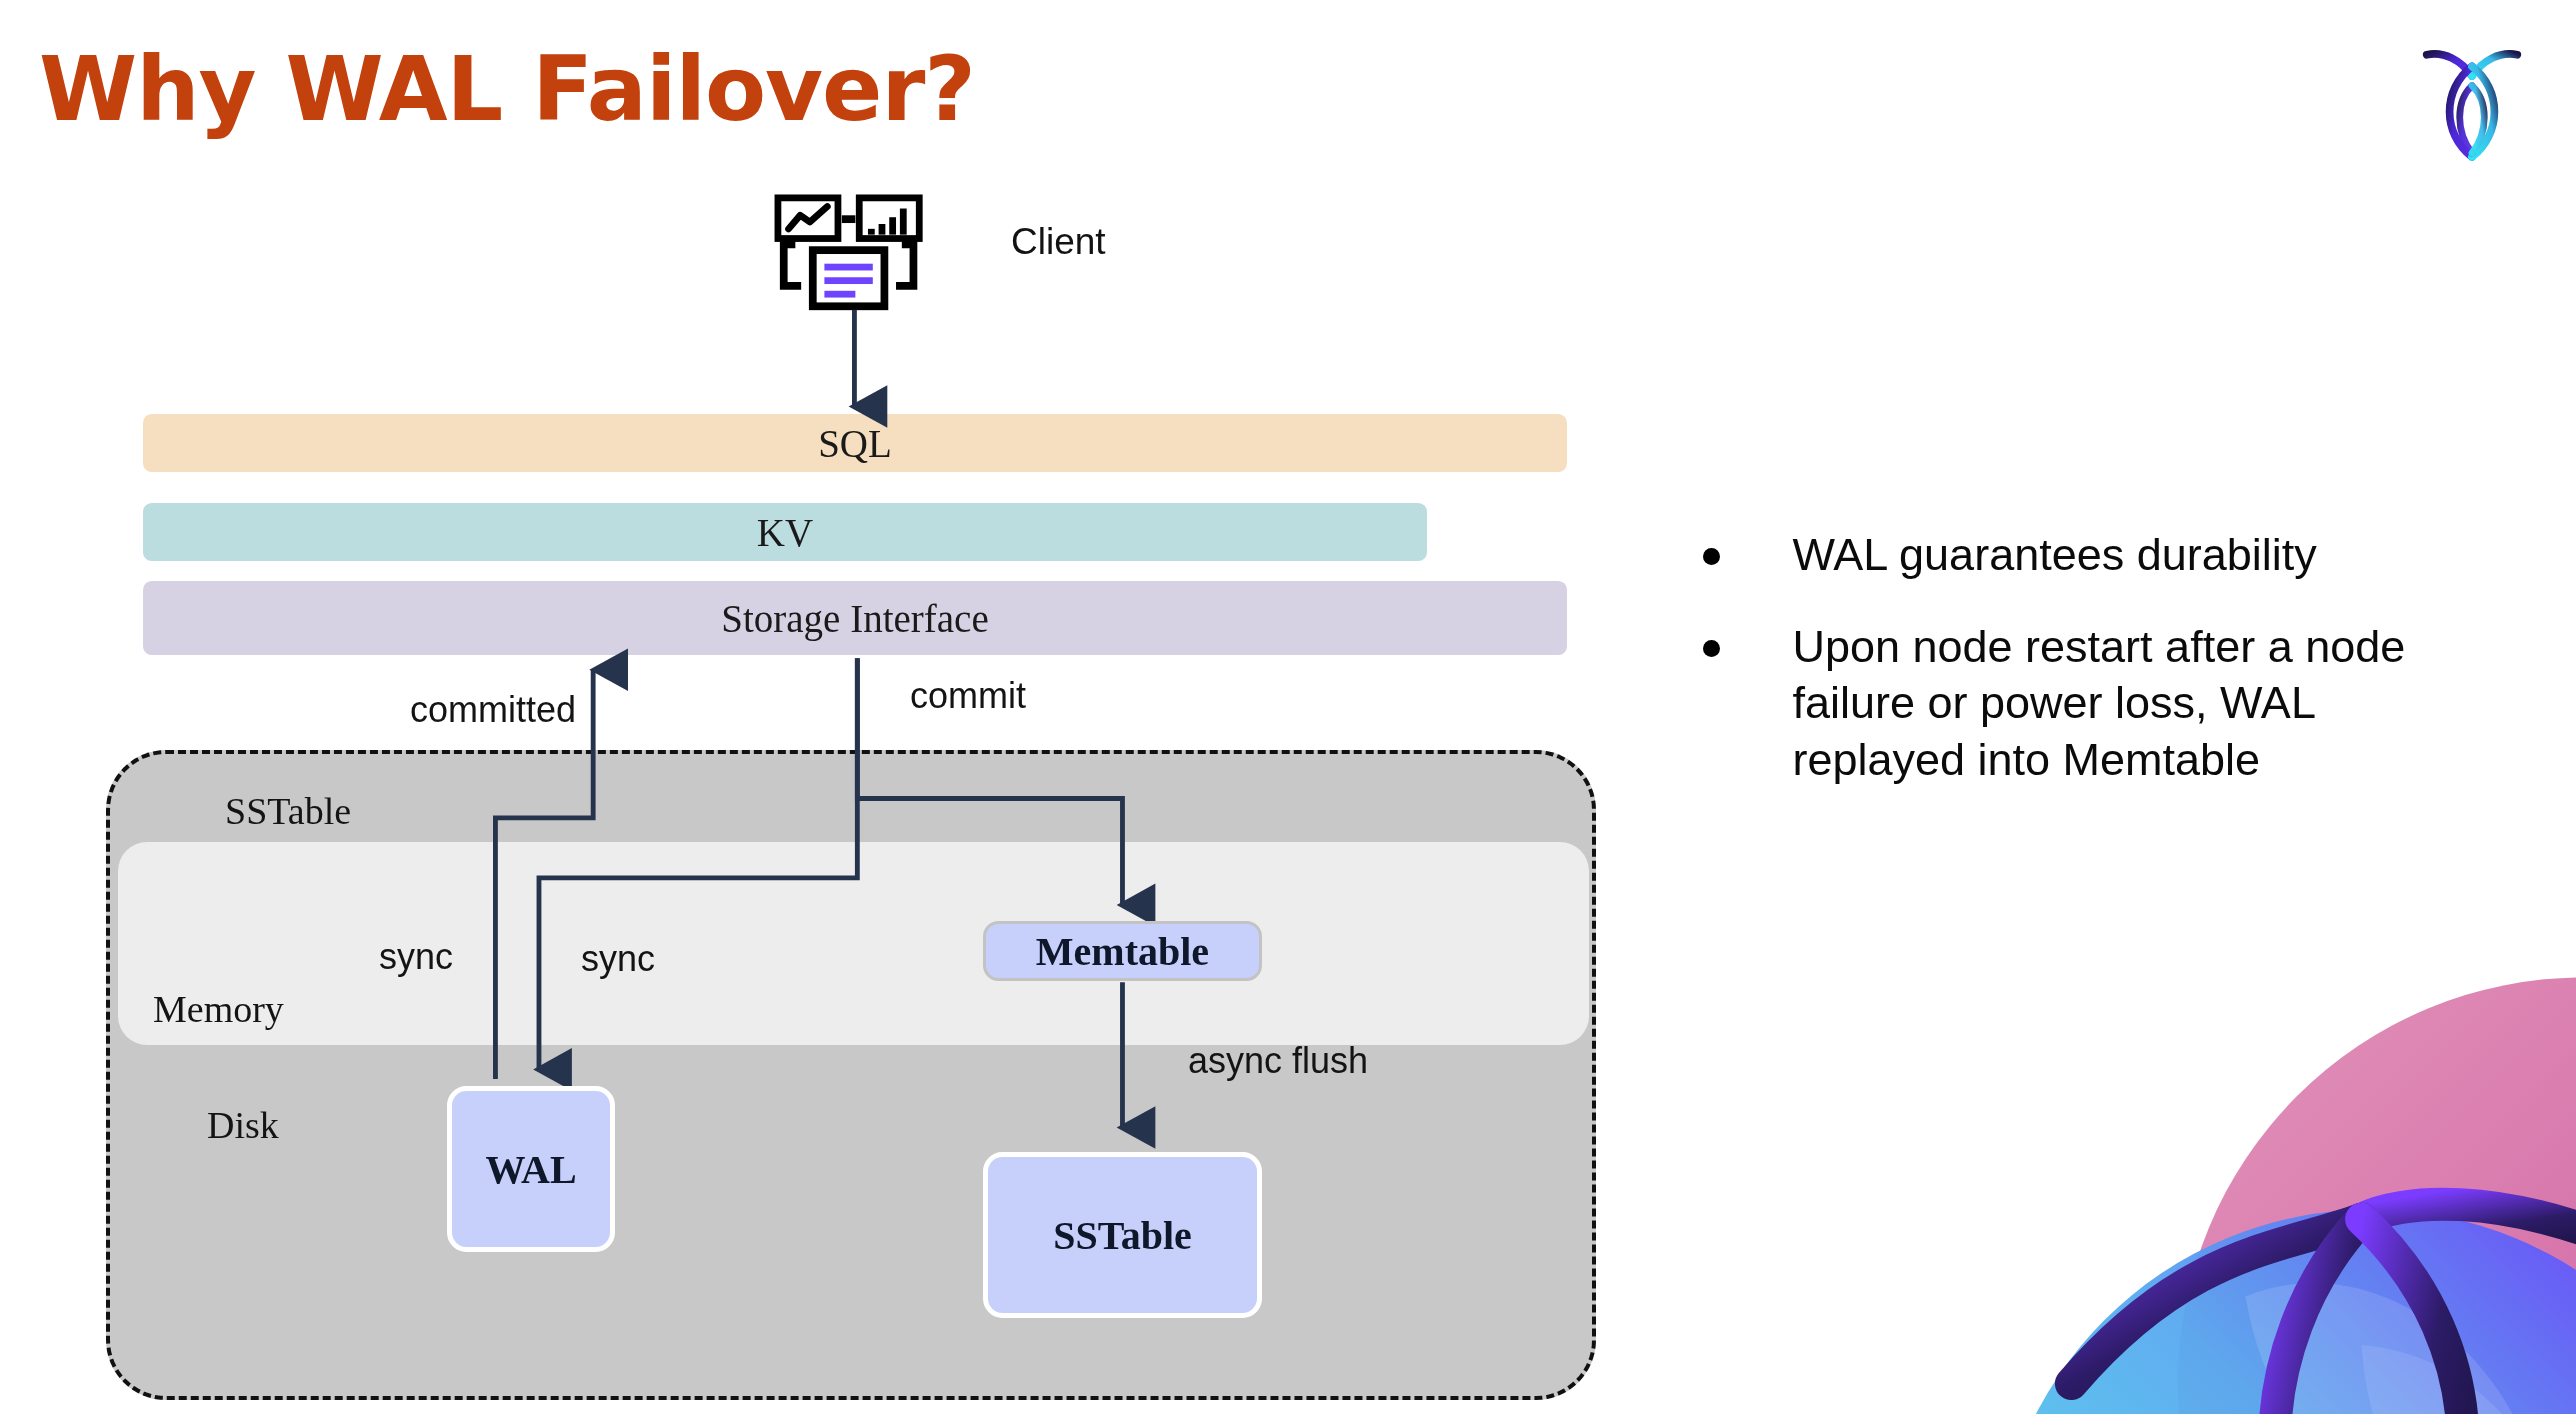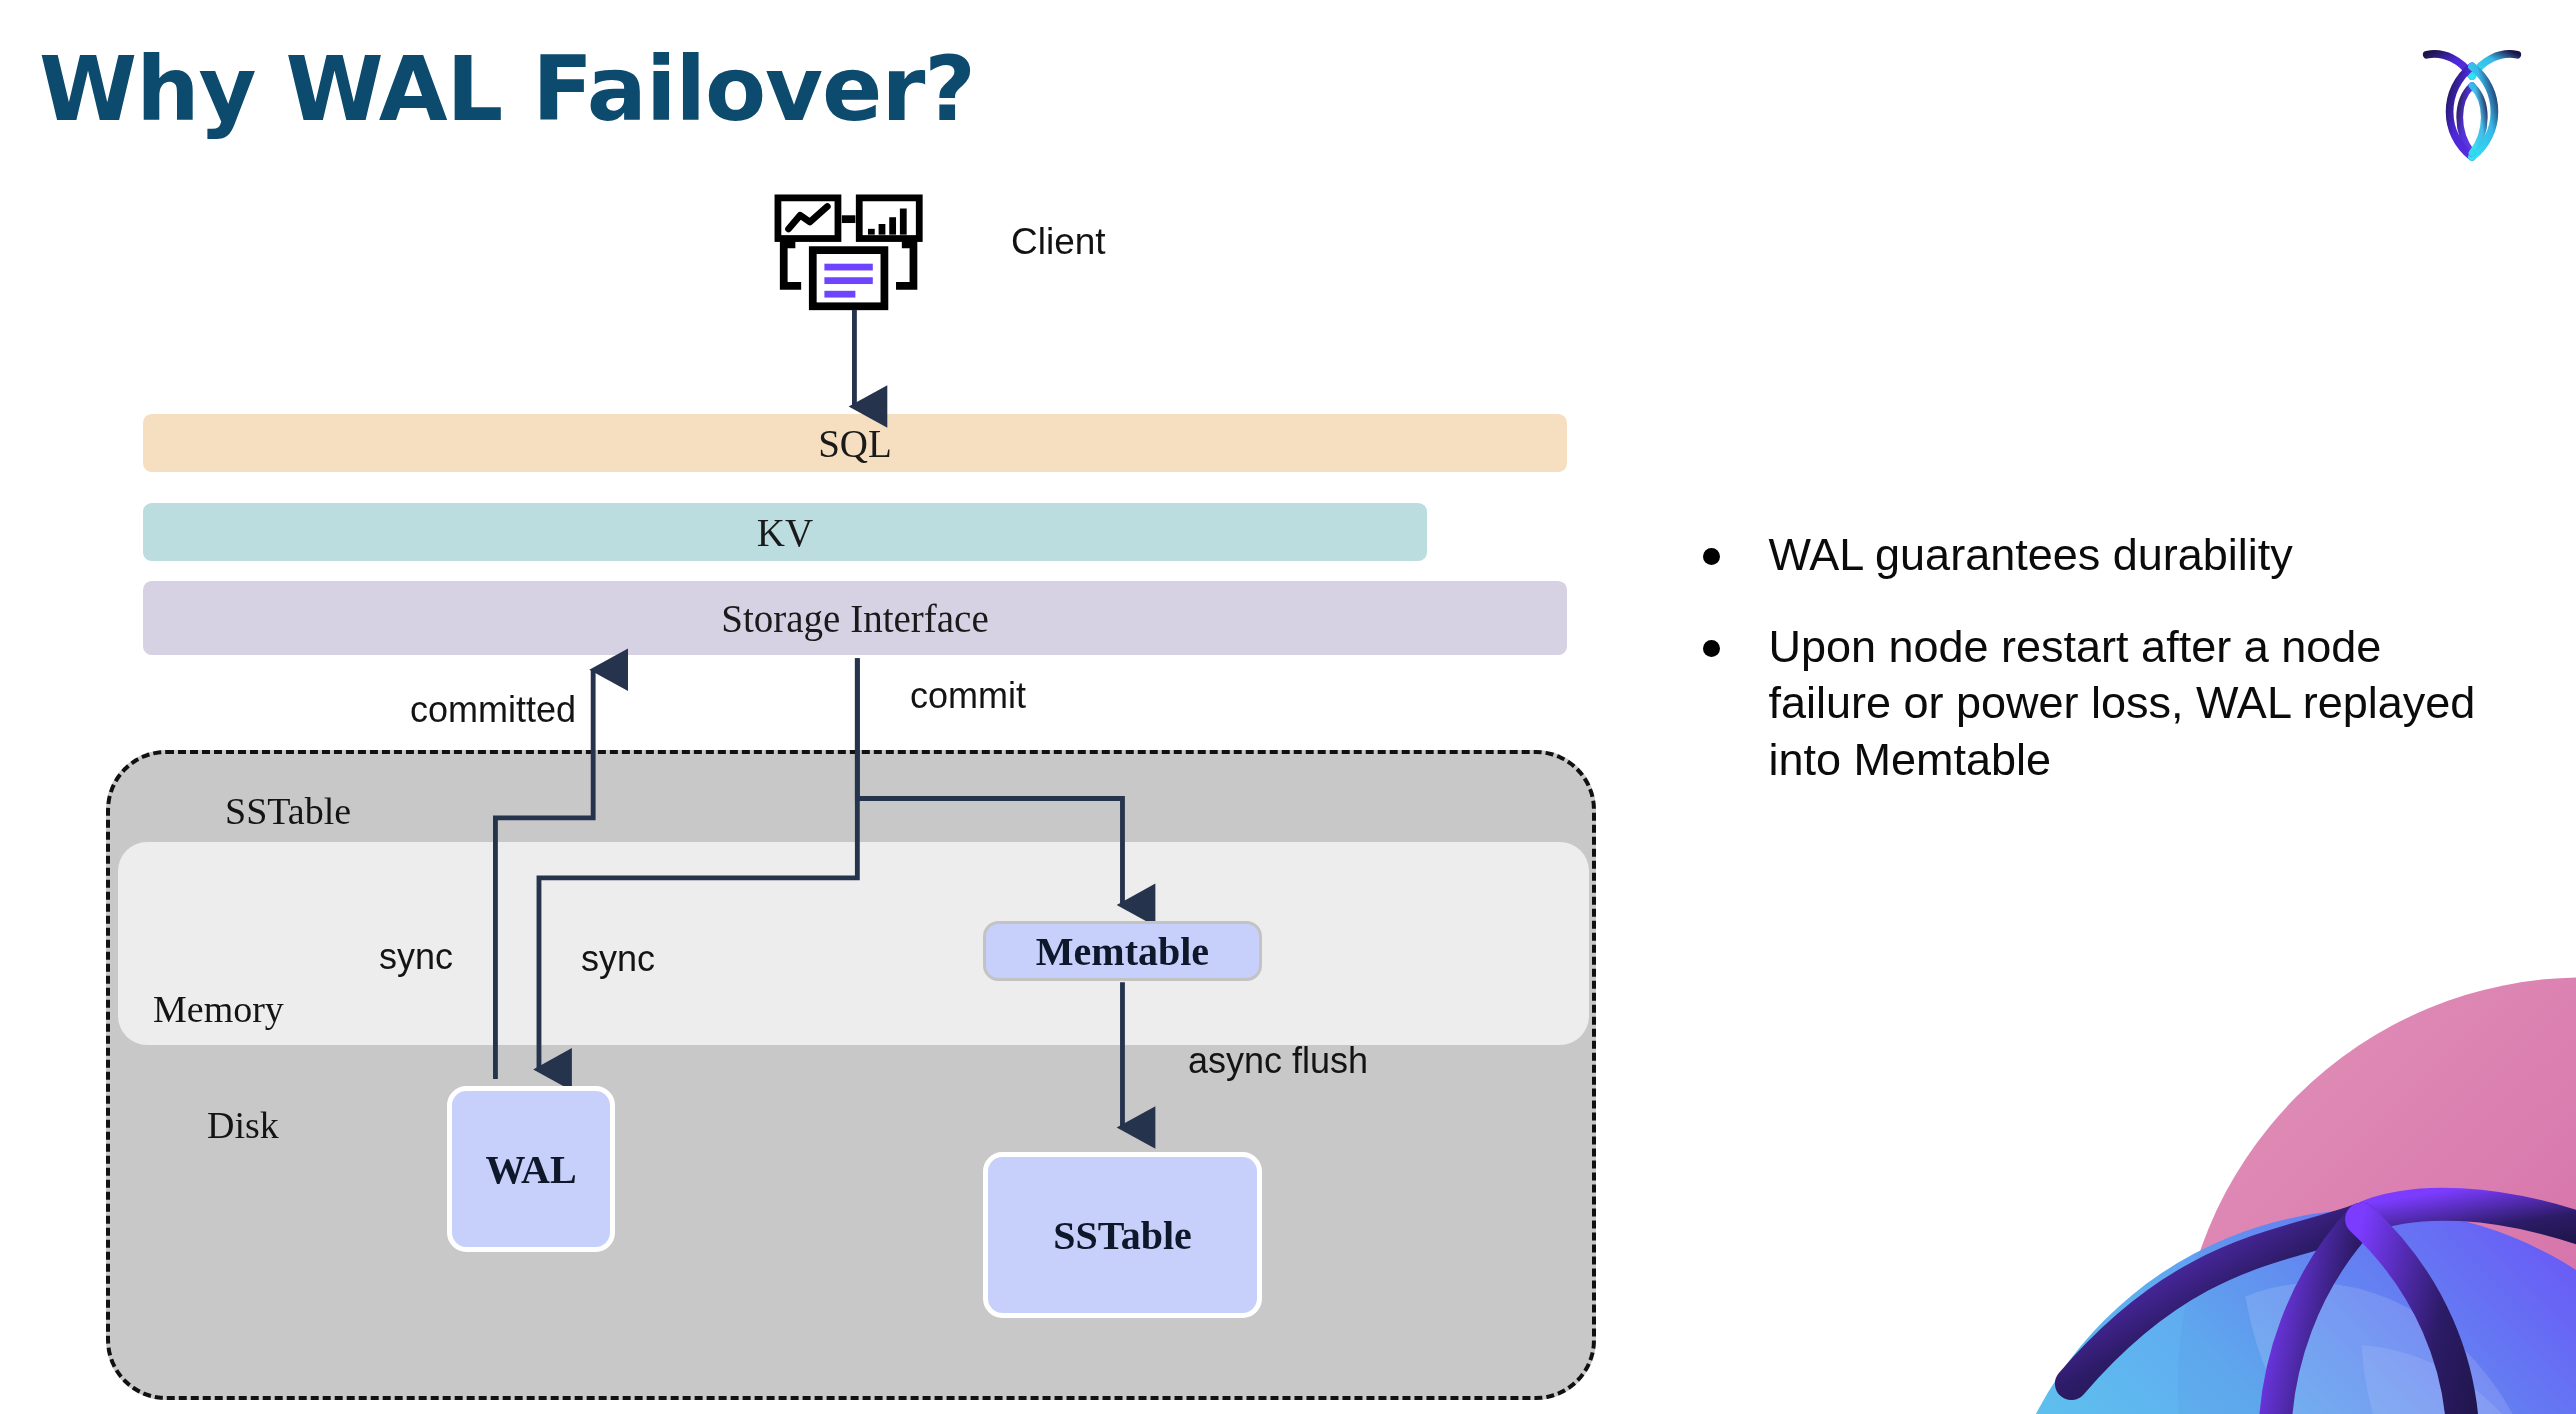--- a/index.html
+++ b/index.html
@@ -12,21 +12,21 @@
   }
   #slide{position:absolute;left:0;top:0;width:2576px;height:1415px;overflow:hidden;}
 
   
   #title{
     position:absolute;left:39px;top:37px;
     font-family:"DejaVu Sans", sans-serif;
     font-weight:bold;
     font-size:89px;
     letter-spacing:-1px;
-    color:#0c4a6e;
+    color:#c2410c;
     white-space:nowrap;
   }
 
   
   #logo{position:absolute;left:2419px;top:39px;width:106px;height:126px;}
 
   
   #watermark{position:absolute;left:1955px;top:929px;width:639px;height:503px;overflow:hidden;pointer-events:none;}
 
   
@@ -102,21 +102,21 @@
   #bullets{
     position:absolute;left:1703px;top:527px;width:794px;
   }
   .bullet-row{display:flex;align-items:flex-start;margin-bottom:35px;}
   .bullet-dot{
     flex:0 0 auto;width:17.4px;height:17.4px;border-radius:50%;
     background:#000;margin-top:21px;margin-right:48px;
   }
   .bullet-text{
     font-family:"Liberation Sans", sans-serif;
-    font-size:45px;line-height:1.26;color:#0b0b0b;
+    font-size:45px;line-height:1.26;color:#0b0b0b;margin-left:24px;
   }
 
   
   #client-icon{position:absolute;left:774px;top:194px;width:155px;height:121px;}
 </style>
 </head>
 <body>
 
 <div id="slide">
 

